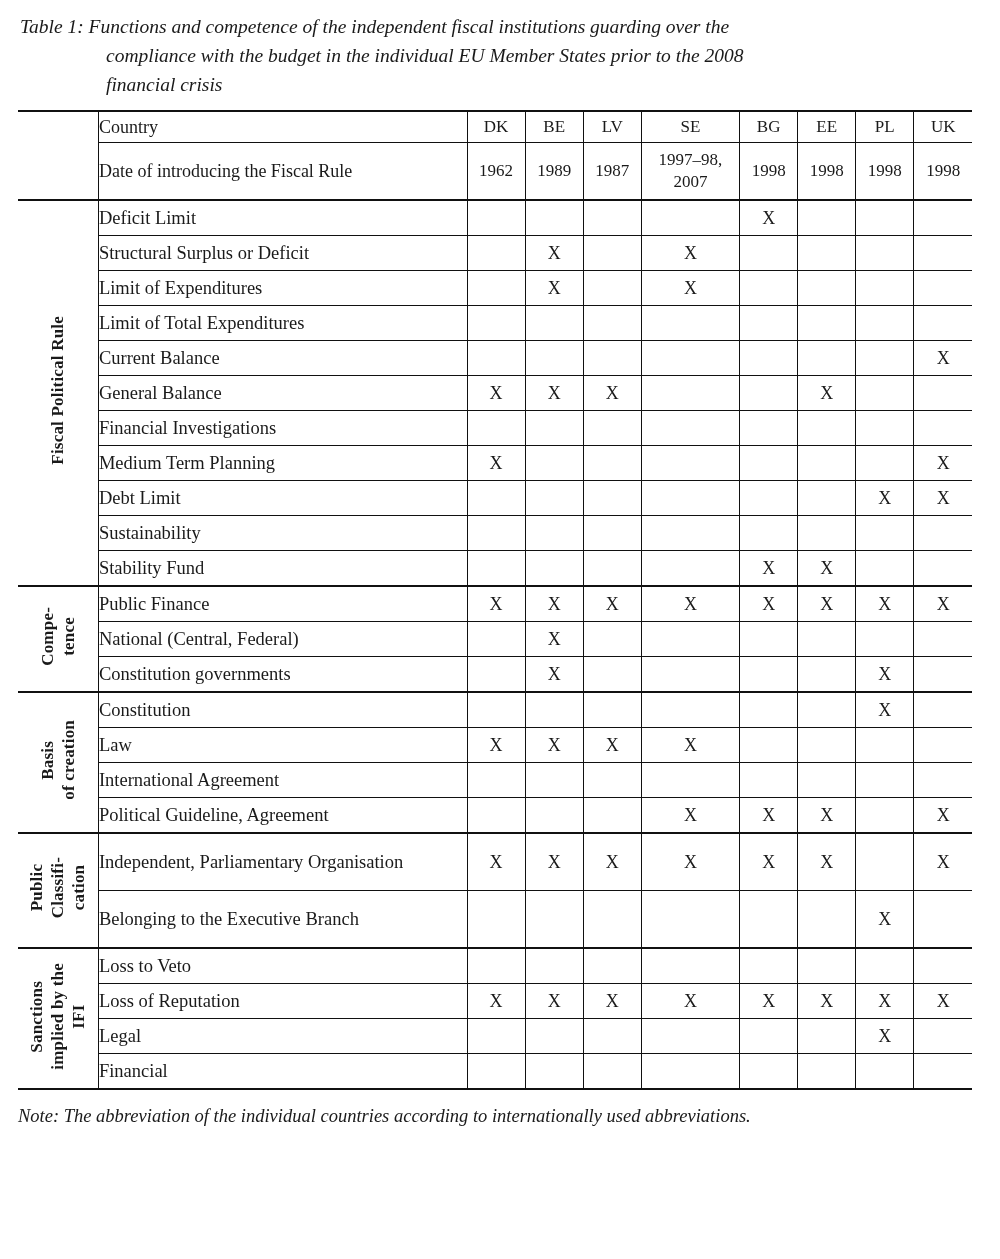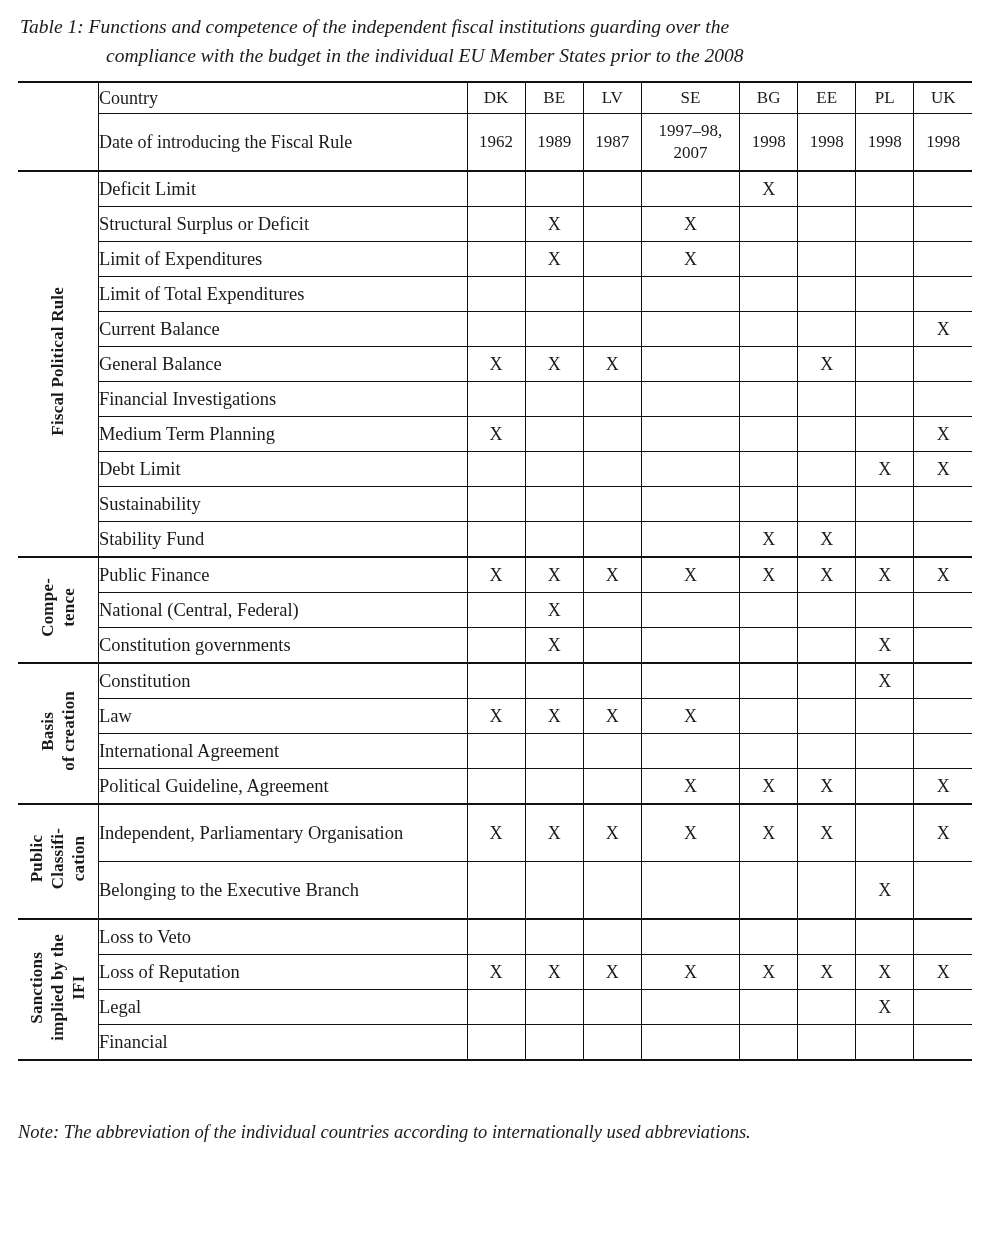--- a/index.html
+++ b/index.html
@@ -123,30 +123,31 @@
 
   .two-line { line-height: 23px; }
 
   
   .notes {
     font-style: italic;
     font-size: 18.5px;
     line-height: 29px;
     padding: 12px 18px 0 18px;
   }
-  .notes div { display: block; margin-top: 45px; }
+  .notes div { display: block; }
 </style>
 </head>
 <body>
 
 <div class="page">
 
   <div class="caption">
     <span class="cap-line">Table 1: Functions and competence of the independent fiscal institutions guarding over the</span>
     <span class="cap-line indent">compliance with the budget in the individual EU Member States prior to the 2008</span>
+    <span class="cap-line indent">financial crisis</span>
   </div>
 
   <div class="table-wrap">
     <table class="fiscal">
       <colgroup>
         <col class="c-grp" style="width:72px">
         <col class="c-label" style="width:330px">
         <col class="c-dk">
           <col class="c-be">
           <col class="c-lv">

